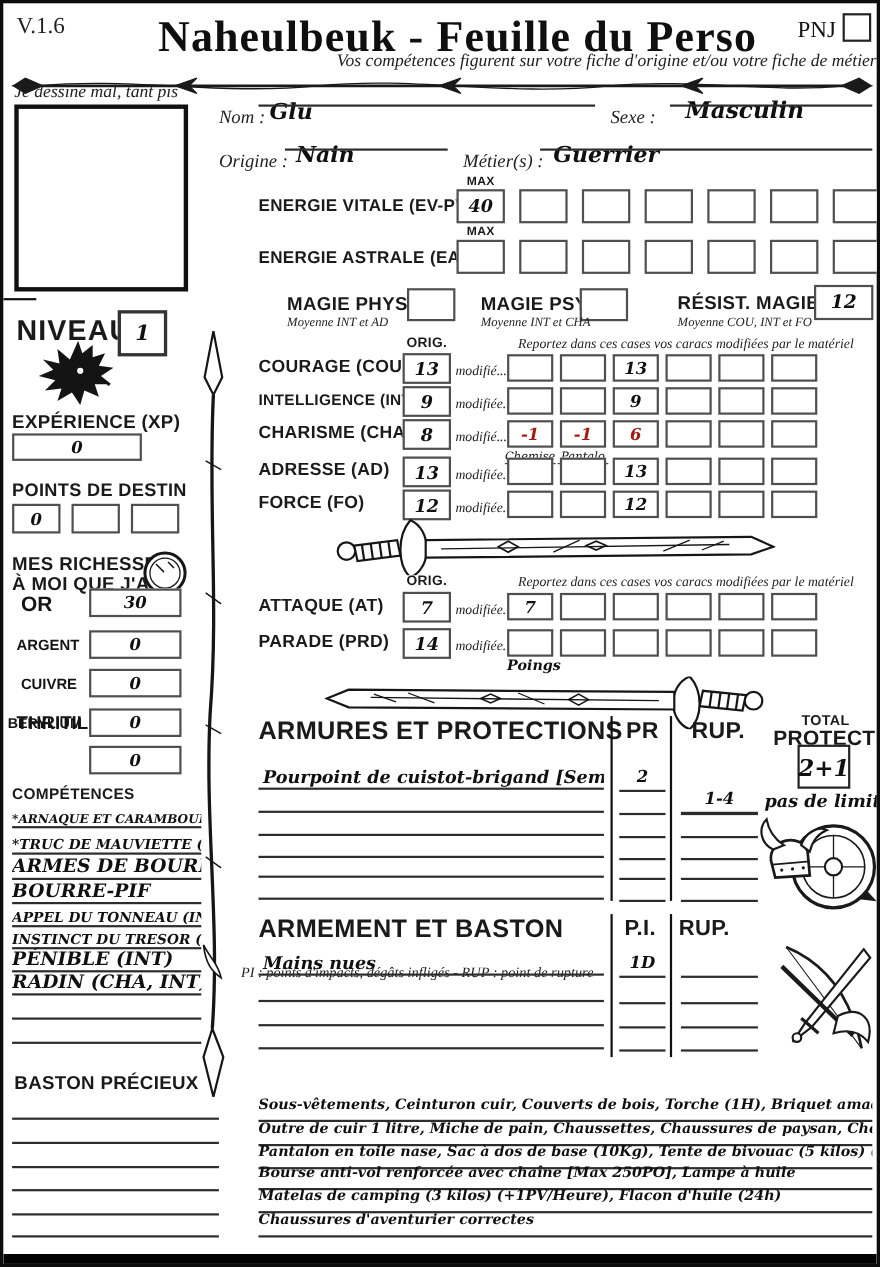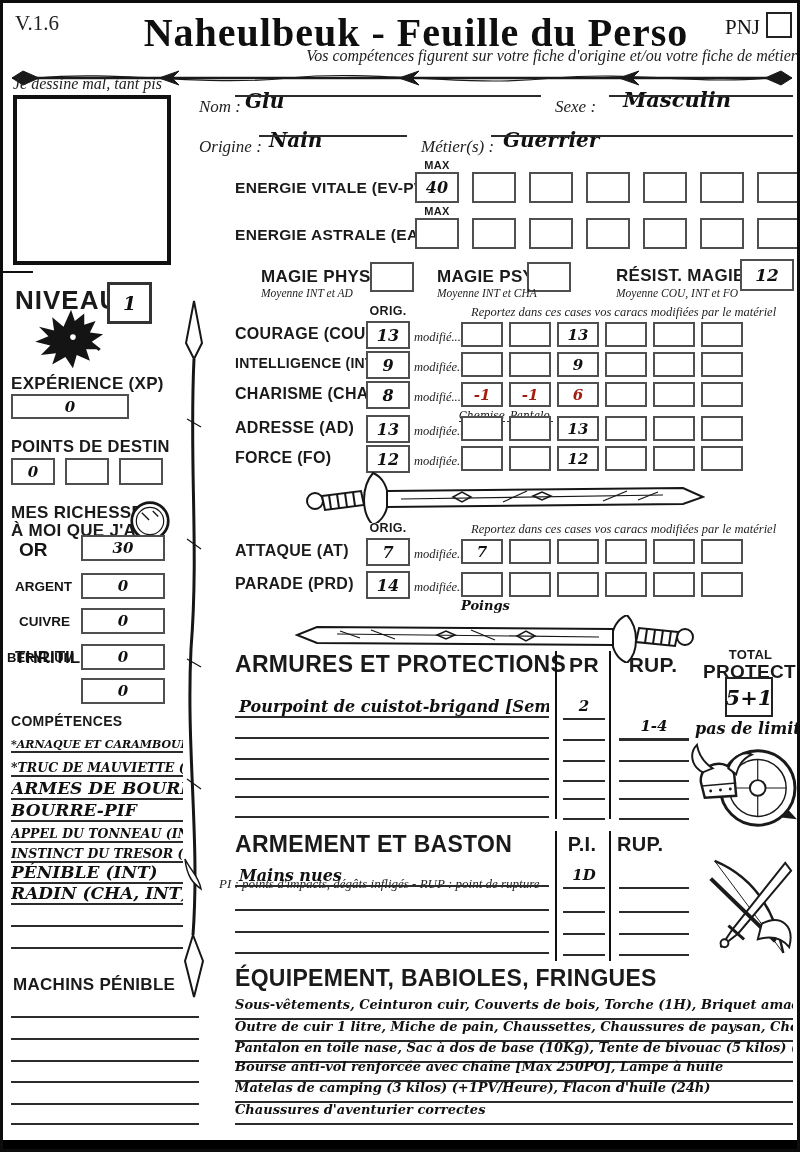--- a/index.html
+++ b/index.html
@@ -319,21 +319,21 @@
   <div class="skline" style="top:878px;">
       <span class="hand" style="font-size:17px;">RADIN (CHA, INT)</span>
     </div>
   <div class="skline" style="top:900px;">
       <span class="hand" style="font-size:14px;"></span>
     </div>
   <div class="skline" style="top:922px;">
       <span class="hand" style="font-size:14px;"></span>
     </div>
 
-  <div class="abs bl" style="left:10px;top:972px;font-size:17px;">MACHINS PÉNIBLE</div>
+  <div class="abs bl" style="left:10px;top:972px;font-size:17px;">BASTON PRÉCIEUX</div>
   <div class="mline" style="top:993px;"><span class="hand"></span></div>
   <div class="mline" style="top:1015px;"><span class="hand"></span></div>
   <div class="mline" style="top:1037px;"><span class="hand"></span></div>
   <div class="mline" style="top:1058px;"><span class="hand"></span></div>
   <div class="mline" style="top:1080px;"><span class="hand"></span></div>
   <div class="mline" style="top:1100px;"><span class="hand"></span></div>
   <div class="mline" style="top:1120px;"><span class="hand"></span></div>
 
   <svg class="abs" style="left:172px;top:296px;" width="38" height="700" viewBox="0 0 38 700">
     <g stroke="#161616" fill="#fff">
@@ -365,21 +365,21 @@
   <div class="trup hand" style="top:756px;"></div>
   <div class="tname hand" style="top:774px;"></div>
   <div class="tpr hand" style="top:774px;"></div>
   <div class="trup hand" style="top:774px;"></div>
   <div class="tname hand" style="top:794px;"></div>
   <div class="tpr hand" style="top:794px;"></div>
   <div class="trup hand" style="top:794px;"></div>
 
   <div class="abs bl" style="left:700px;top:644px;width:95px;text-align:center;font-size:13px;">TOTAL</div>
   <div class="abs bl" style="left:700px;top:658px;width:95px;text-align:center;font-size:19px;">PROTECTION</div>
-  <div class="abs box hand" style="left:722px;top:674px;width:48px;height:40px;border:2px solid #222;font-size:21px;">5+1</div>
+  <div class="abs box hand" style="left:722px;top:674px;width:48px;height:40px;border:2px solid #222;font-size:21px;">2+1</div>
   <div class="abs hand" style="left:692px;top:716px;width:105px;text-align:center;font-size:16px;">pas de limite</div>
 
   <svg class="abs" style="left:686px;top:734px;" width="110" height="100" viewBox="0 0 112 102">
     <path d="M99 72 L110 84 L94 82 Z" fill="#1a1a1a"></path>
     <circle cx="70" cy="52" r="38" fill="#fff" stroke="#1a1a1a" stroke-width="3"></circle>
     <circle cx="70" cy="52" r="29" fill="none" stroke="#1a1a1a" stroke-width="1.5"></circle>
     <circle cx="70" cy="52" r="8" fill="none" stroke="#1a1a1a" stroke-width="2"></circle>
     <path d="M70 23 L70 44 M70 60 L70 81 M42 52 L62 52 M78 52 L99 52" stroke="#1a1a1a" stroke-width="1.2"></path>
     <path d="M12 46 C10 26 40 20 46 38 L48 60 L16 62 Z" fill="#fff" stroke="#1a1a1a" stroke-width="2.5"></path>
     <path d="M13 50 L48 47" stroke="#1a1a1a" stroke-width="1.5"></path>
@@ -413,21 +413,20 @@
   <svg class="abs" style="left:696px;top:852px;" width="98" height="102" viewBox="0 0 100 104">
     <path d="M16 6 C64 26 80 70 86 100" fill="none" stroke="#1a1a1a" stroke-width="2.5"></path>
     <line x1="16" y1="6" x2="86" y2="100" stroke="#1a1a1a" stroke-width="1"></line>
     <path d="M88 8 L34 76 L22 94 L40 80 L94 16 Z" fill="#fff" stroke="#1a1a1a" stroke-width="2"></path>
     <line x1="30" y1="72" x2="46" y2="86" stroke="#1a1a1a" stroke-width="3"></line>
     <circle cx="26" cy="90" r="4" fill="#fff" stroke="#1a1a1a" stroke-width="2"></circle>
     <path d="M12 24 L78 88" stroke="#1a1a1a" stroke-width="4"></path>
     <path d="M64 70 C84 60 98 72 92 94 C84 84 74 82 60 86 Z" fill="#fff" stroke="#1a1a1a" stroke-width="2"></path>
   </svg>
 
-  <div class="abs bl" style="left:232px;top:962px;font-size:23px;">ÉQUIPEMENT, BABIOLES, FRINGUES</div>
   <div class="eqline hand" style="top:994px;">Sous-vêtements, Ceinturon cuir, Couverts de bois, Torche (1H), Briquet amadou, Écuelle</div>
   <div class="eqline hand" style="top:1016px;">Outre de cuir 1 litre, Miche de pain, Chaussettes, Chaussures de paysan, Chemise de paysan</div>
   <div class="eqline hand" style="top:1037px;">Pantalon en toile nase, Sac à dos de base (10Kg), Tente de bivouac (5 kilos) (+1PV/Heure)</div>
   <div class="eqline hand" style="top:1056px;">Bourse anti-vol renforcée avec chaîne [Max 250PO], Lampe à huile</div>
   <div class="eqline hand" style="top:1077px;">Matelas de camping (3 kilos) (+1PV/Heure), Flacon d'huile (24h)</div>
   <div class="eqline hand" style="top:1099px;">Chaussures d'aventurier correctes</div>
   <div class="eqline hand" style="top:1119px;"></div>
 
   <div class="abs" style="left:0;right:0;bottom:0;height:9px;background:#000;"></div>
 </div>

